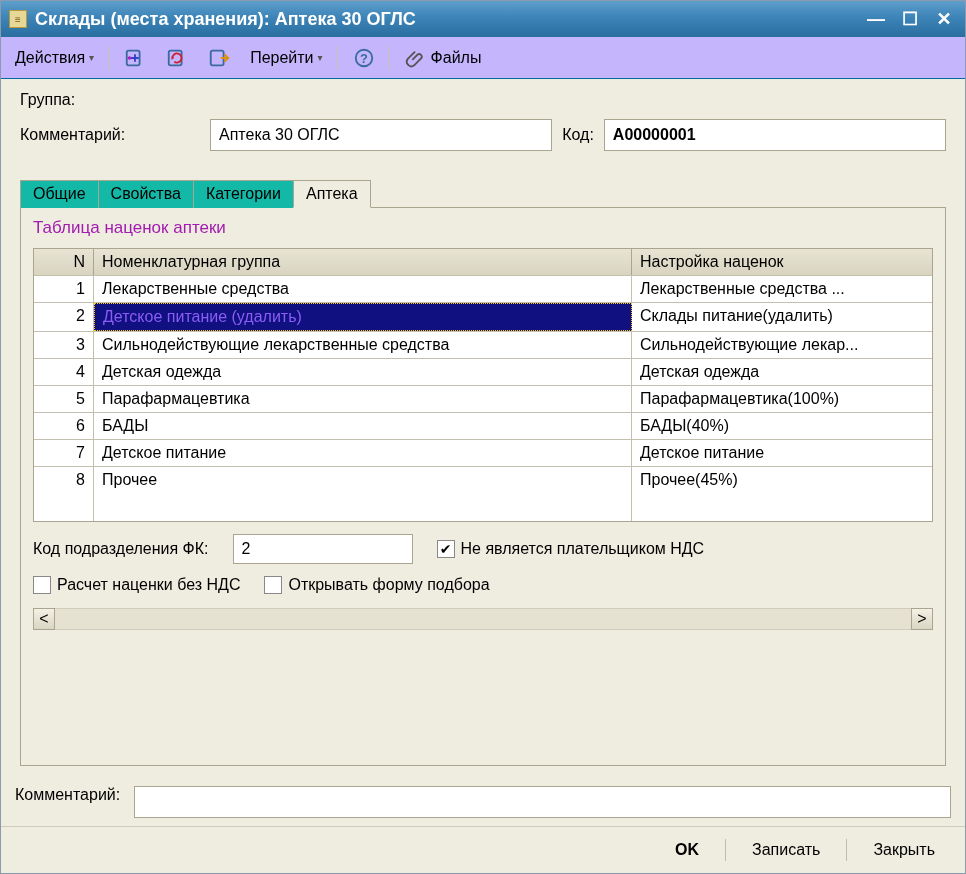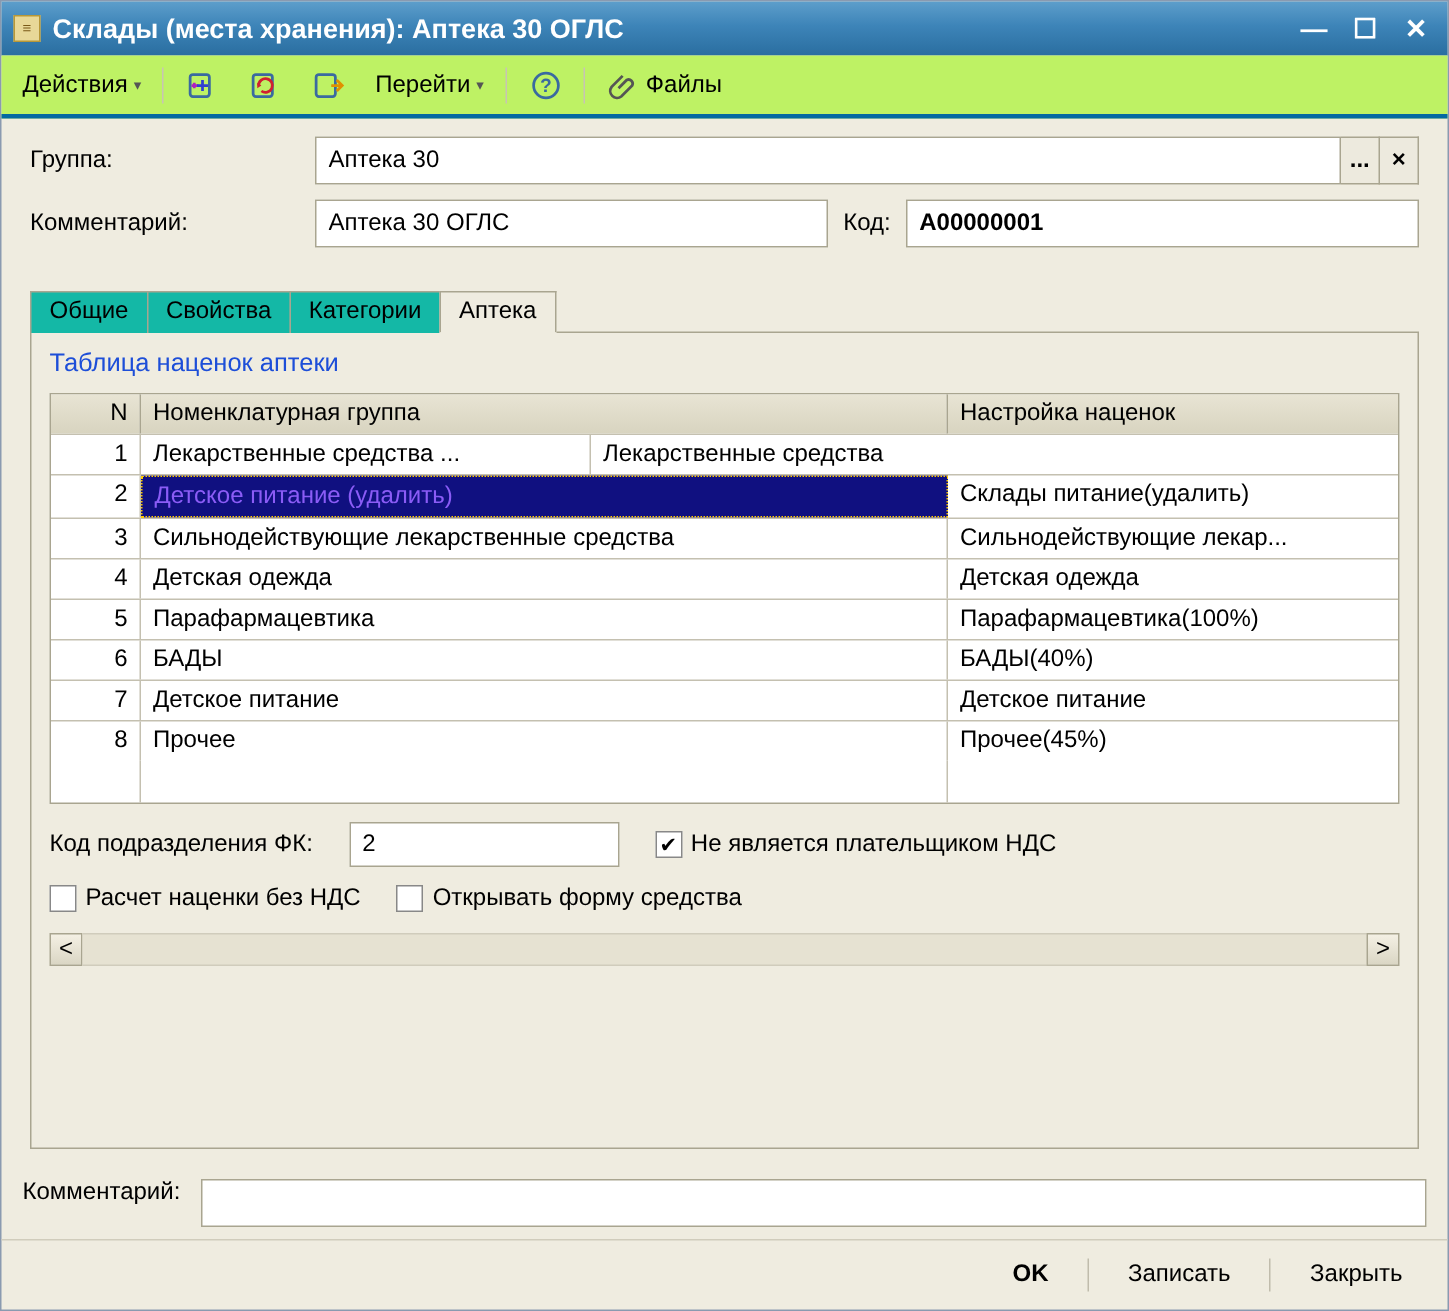--- a/index.html
+++ b/index.html
@@ -47,26 +47,26 @@
   margin-left: 4px;
   display: inline-flex;
   align-items: center;
   justify-content: center;
   color: #fff;
   font-size: 18px;
   cursor: pointer;
 }
 .toolbar {
   height: 42px;
-  border-bottom: 3px solid #0369a1;
+  border-bottom: 1px solid #0369a1;
   display: flex;
   align-items: center;
   padding: 0 8px;
   gap: 8px;
-  background: #bef264;
+  background: #c4b5fd;
 }
 .tb-btn {
   height: 30px;
   display: inline-flex;
   align-items: center;
   padding: 0 6px;
   cursor: pointer;
   gap: 4px;
 }
 .tb-sep { width: 2px; height: 24px; border-left: 1px solid #c8c4b4; }
@@ -129,21 +129,21 @@
   cursor: pointer;
   margin-right: -1px;
 }
 .tab.active {
   background: #efece0;
   border-bottom: 1px solid #efece0;
   position: relative;
   z-index: 2;
 }
 .tab-body { padding: 10px 12px; flex: 1; display: flex; flex-direction: column; gap: 8px; }
-.section-title { color: #1d4ed8; font-size: 17px; margin-bottom: 2px; }
+.section-title { color: #a21caf; font-size: 17px; margin-bottom: 2px; }
 .grid {
   border: 1px solid #a9a590;
   background: #fff;
 }
 .grid-row { display: flex; border-bottom: 1px solid #c4c0b0; }
 .grid-row:last-child { border-bottom: none; }
 .grid-header .grid-cell {
   background: linear-gradient(to bottom, #e8e4d4, #d8d4c0);
   font-weight: normal;
   border-right: 1px solid #a9a590;
@@ -276,25 +276,20 @@
           <path d="M8 14 L14 8 A3 3 0 0 1 18 12 L10 20 A5 5 0 0 1 3 13 L11 5" fill="none" stroke="#555" stroke-width="2"></path>
         </svg>
       <span>Файлы</span>
     </div>
   </div>
 
   <div class="content">
 
     <div class="field-row">
       <span class="field-label">Группа:</span>
-      <div class="lookup-wrap">
-        <input class="field-input" value="Аптека 30" style="">
-        <div class="lookup-btn">...</div>
-        <div class="lookup-btn">×</div>
-      </div>
     </div>
 
     <div class="field-row">
       <span class="field-label">Комментарий:</span>
       <input class="field-input" style="flex: 1 1 0%;" value="Аптека 30 ОГЛС">
       <span>Код:</span>
       <input class="field-input code-input" value="A00000001" style="">
     </div>
 
     <div style="height:28px"></div>
@@ -311,22 +306,22 @@
 
         <div class="grid">
           <div class="grid-row grid-header">
             <div class="grid-cell col-n">N</div>
             <div class="grid-cell col-group">Номенклатурная группа</div>
             <div class="grid-cell col-markup">Настройка наценок</div>
           </div>
           <div id="grid-rows">
               <div class="grid-row">
                 <div class="grid-cell col-n">1</div>
+                <div class="grid-cell col-group">Лекарственные средства</div>
                 <div class="grid-cell col-markup">Лекарственные средства ...</div>
-                <div class="grid-cell col-group">Лекарственные средства</div>
               </div>
               <div class="grid-row selected">
                 <div class="grid-cell col-n">2</div>
                 <div class="grid-cell col-group">Детское питание (удалить)</div>
                 <div class="grid-cell col-markup">Склады питание(удалить)</div>
               </div>
               <div class="grid-row">
                 <div class="grid-cell col-n">3</div>
                 <div class="grid-cell col-group">Сильнодействующие лекарственные средства</div>
                 <div class="grid-cell col-markup">Сильнодействующие лекар...</div>
@@ -373,21 +368,21 @@
           </div>
         </div>
 
         <div class="checkbox-row">
           <div class="chk">
             <span class="chk-box" id="chk2"></span>
             <span>Расчет наценки без НДС</span>
           </div>
           <div class="chk">
             <span class="chk-box" id="chk3"></span>
-            <span>Открывать форму средства</span>
+            <span>Открывать форму подбора</span>
           </div>
         </div>
 
         <div class="hscrollbar">
           <div class="hscroll-btn">&lt;</div>
           <div class="hscroll-track"></div>
           <div class="hscroll-btn">&gt;</div>
         </div>
       </div>
     </div>

